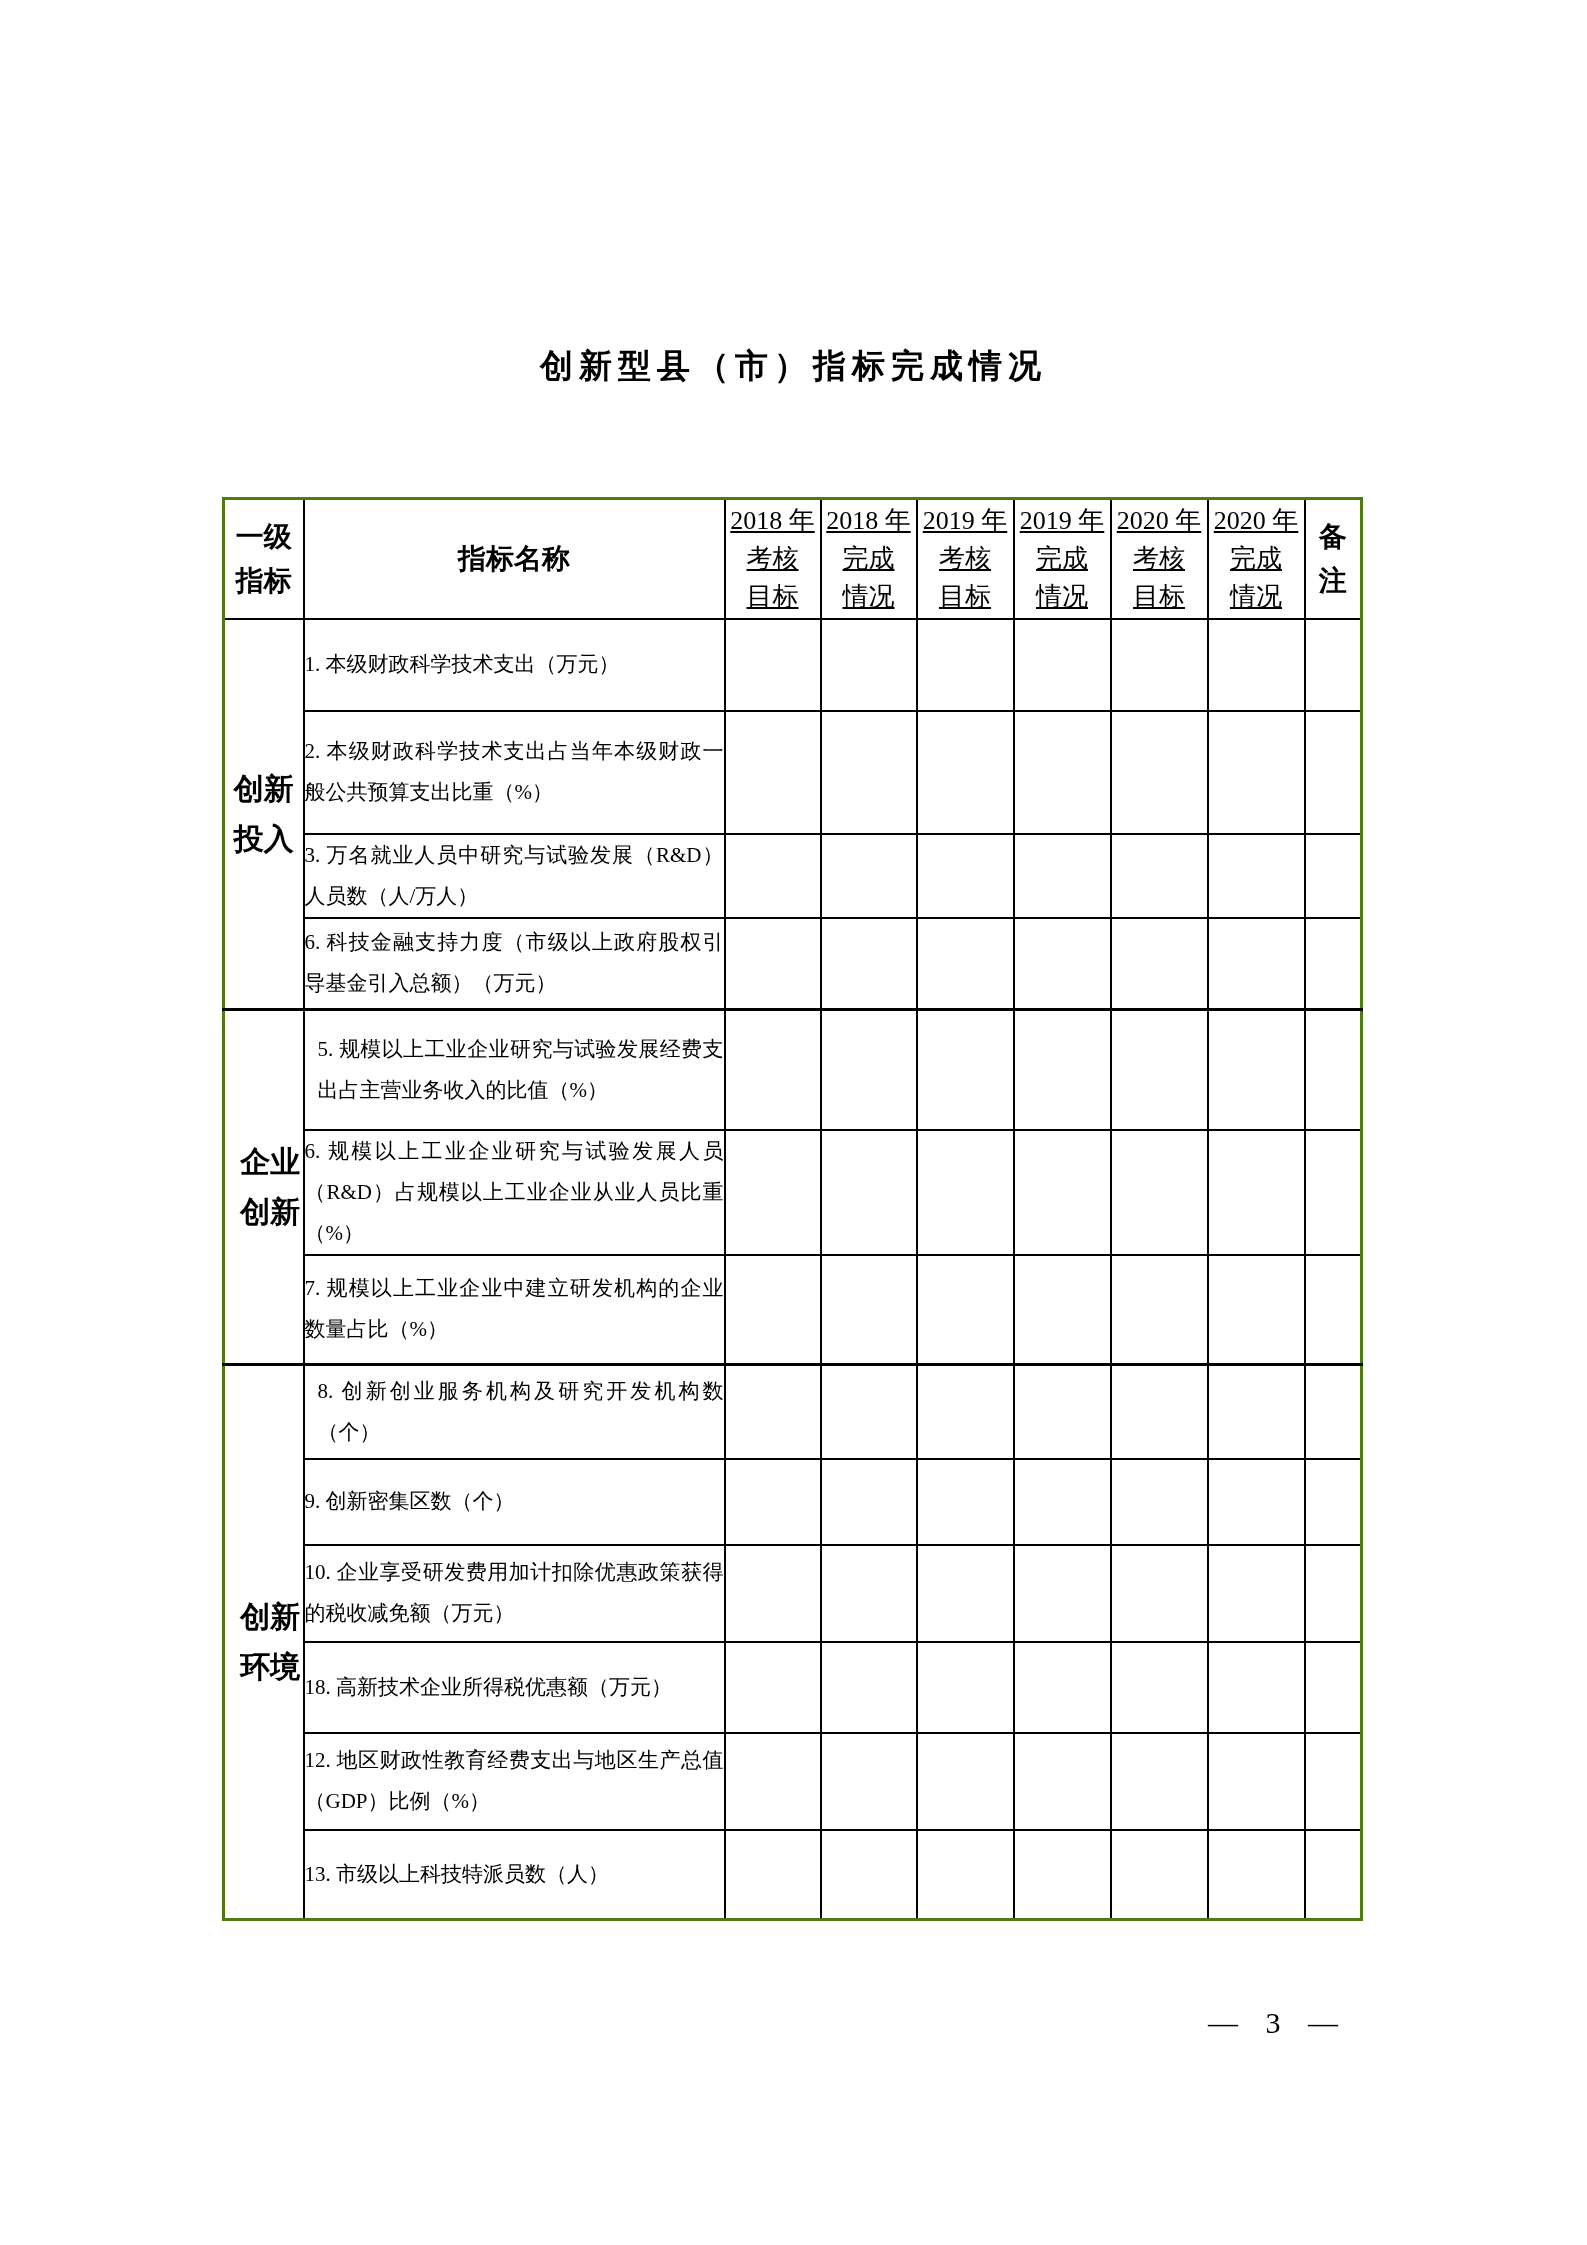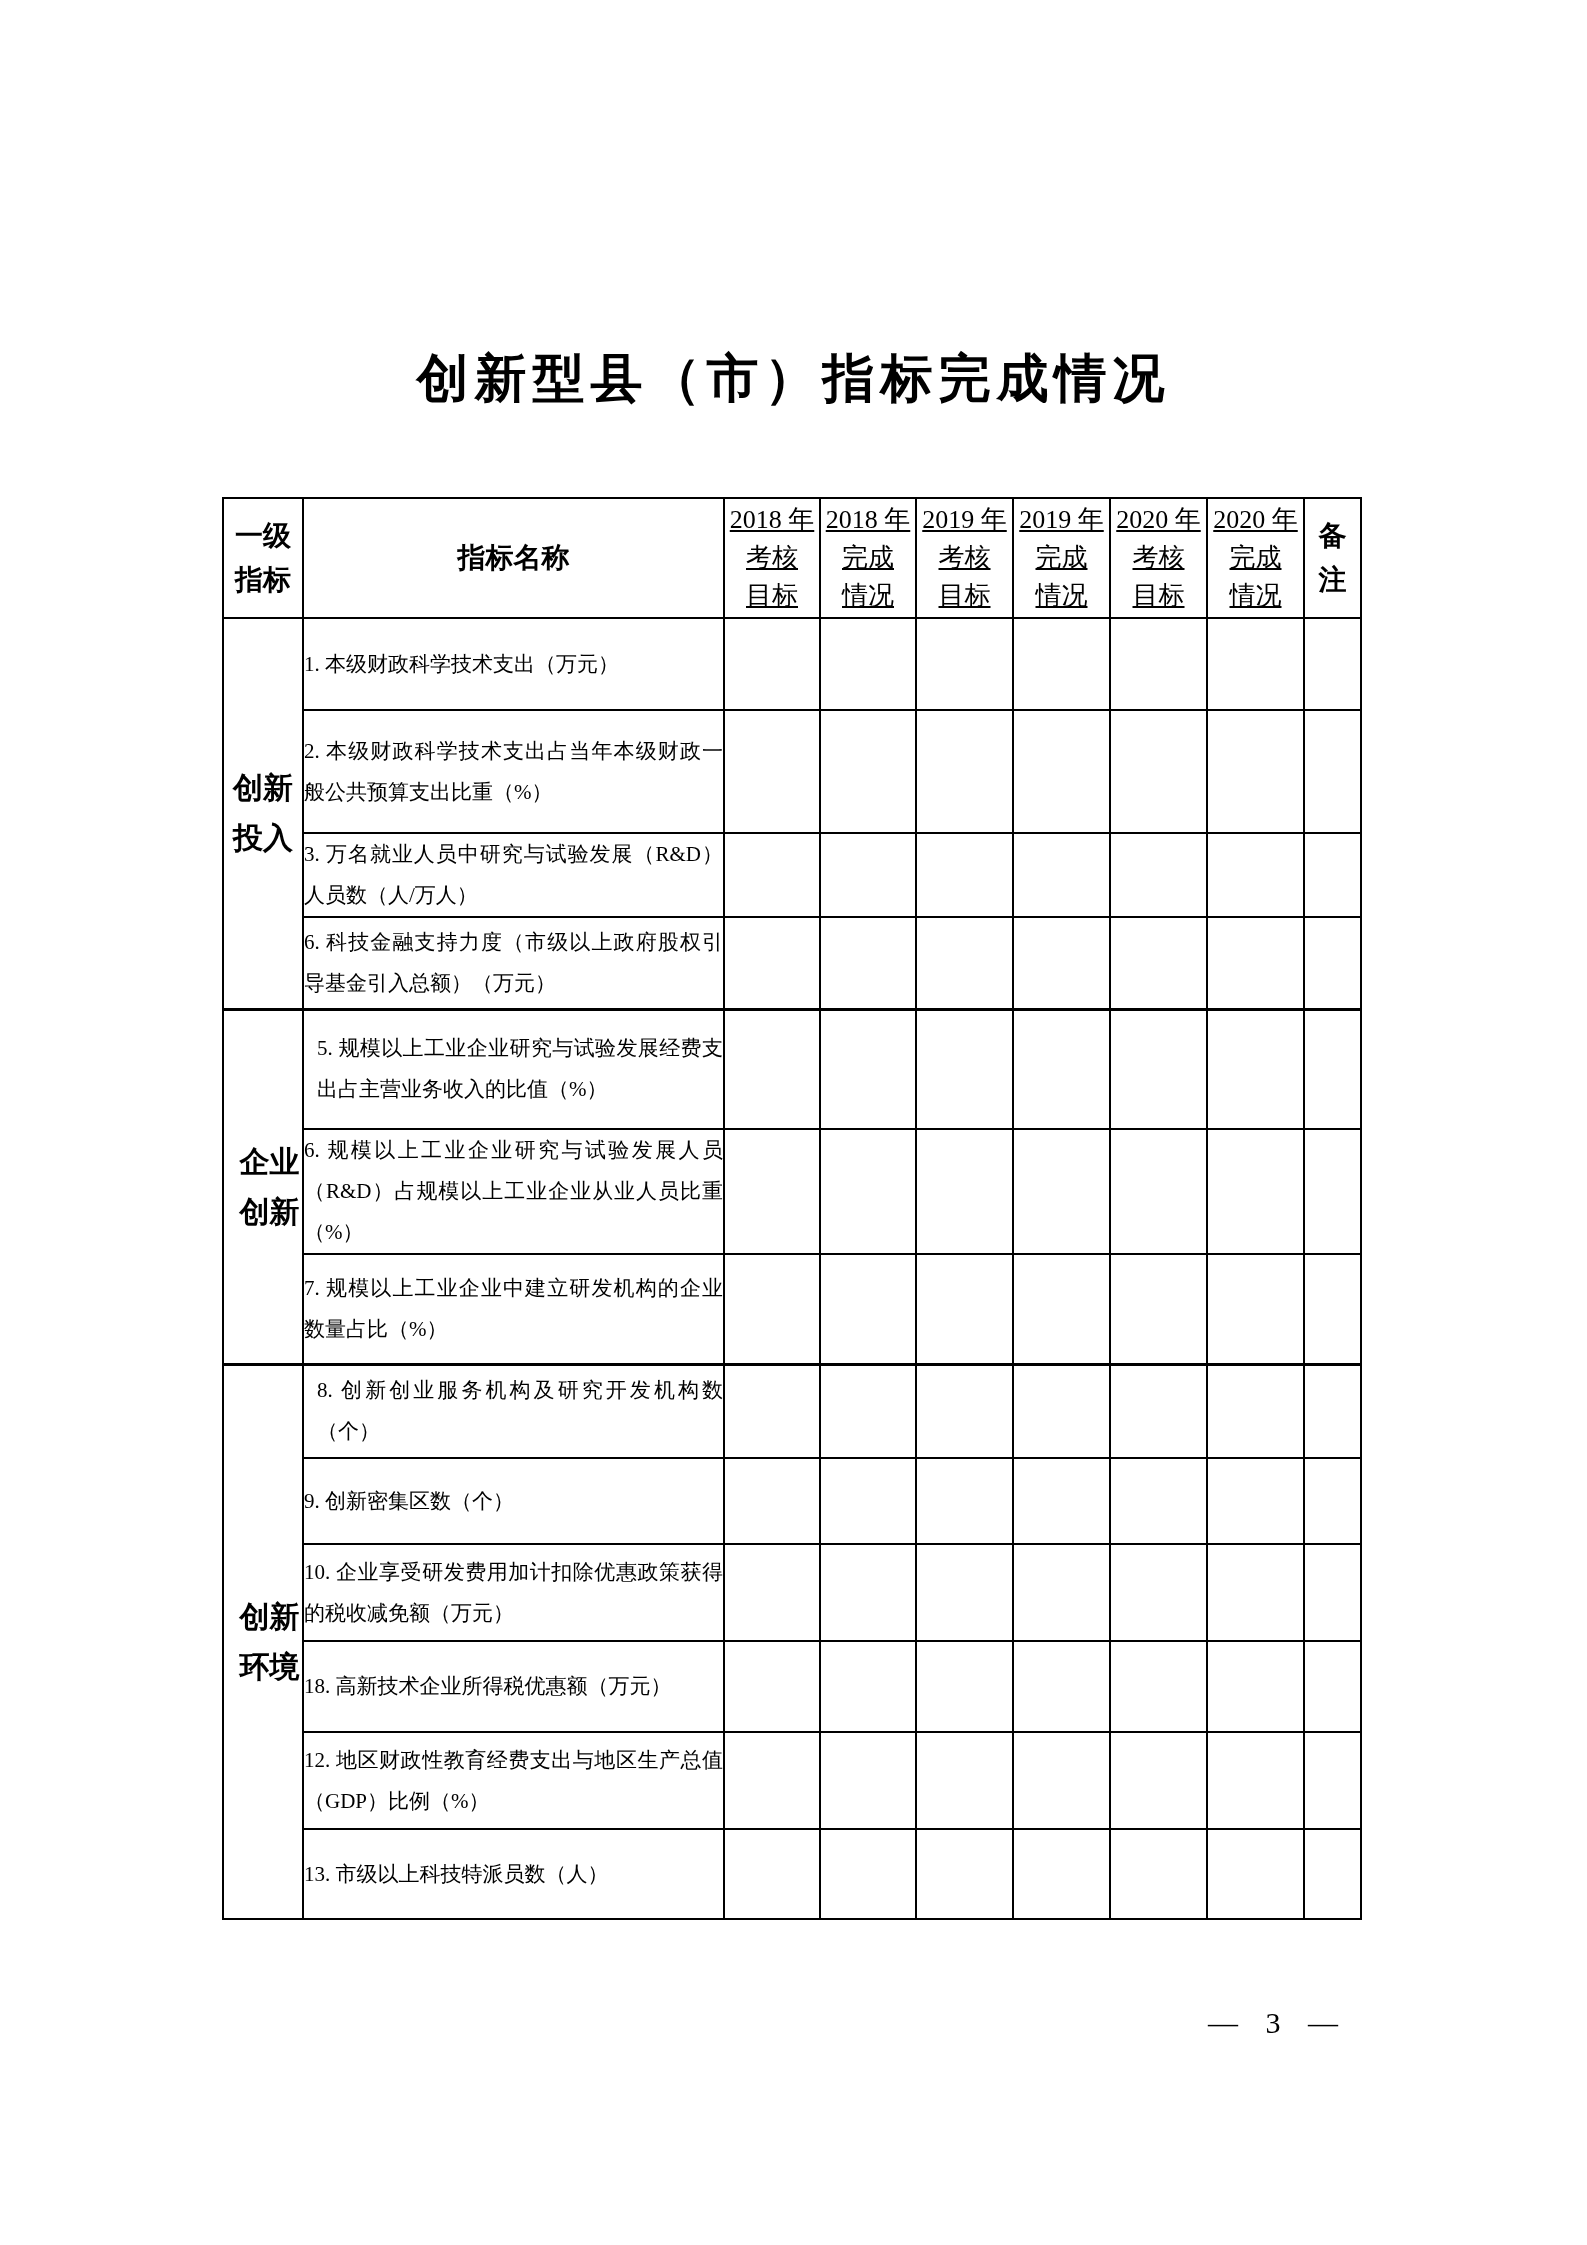--- a/index.html
+++ b/index.html
@@ -14,32 +14,32 @@
   }
   .title {
     position: absolute;
     top: 344px;
     left: 0;
     width: 100%;
     margin: 0;
     text-align: center;
     font-family: "Liberation Serif", "DejaVu Serif", serif;
     font-weight: bold;
-    font-size: 52px;
+    font-size: 33px;
     letter-spacing: 6px;
     white-space: nowrap;
   }
   table.grid {
     position: absolute;
     left: 222px;
     top: 497px;
     width: 1138px;
     border-collapse: collapse;
     table-layout: fixed;
-    border: 1px solid #4d7c0f;
+    border: 3px solid #4d7c0f;
   }
   table.grid th, table.grid td {
     border: 2px solid #000;
     padding: 0;
     vertical-align: middle;
     overflow: hidden;
   }
   tr.gsep td { border-top: 3px solid #000; padding-left: 13px; }
   th.h-sans {
     font-family: "Liberation Sans", "DejaVu Sans", sans-serif;

